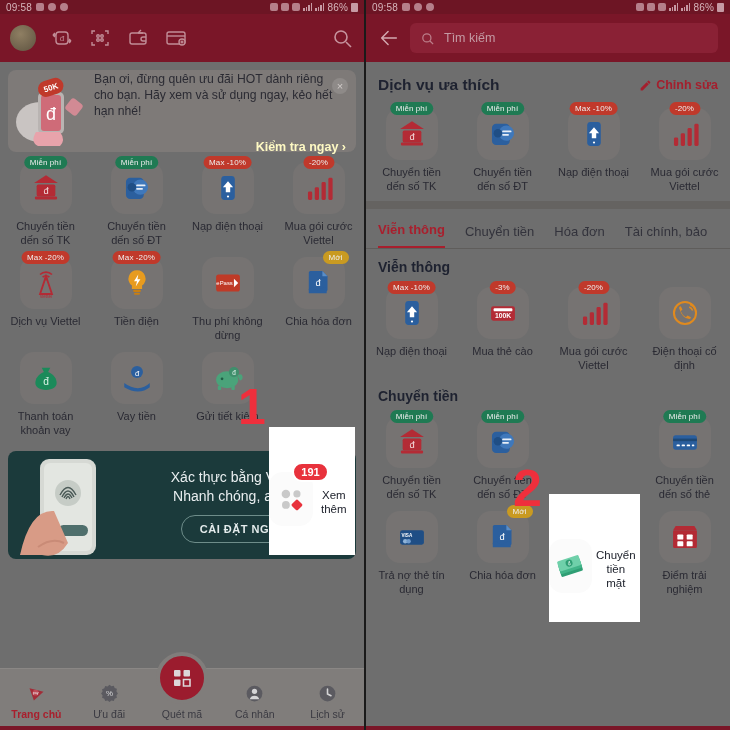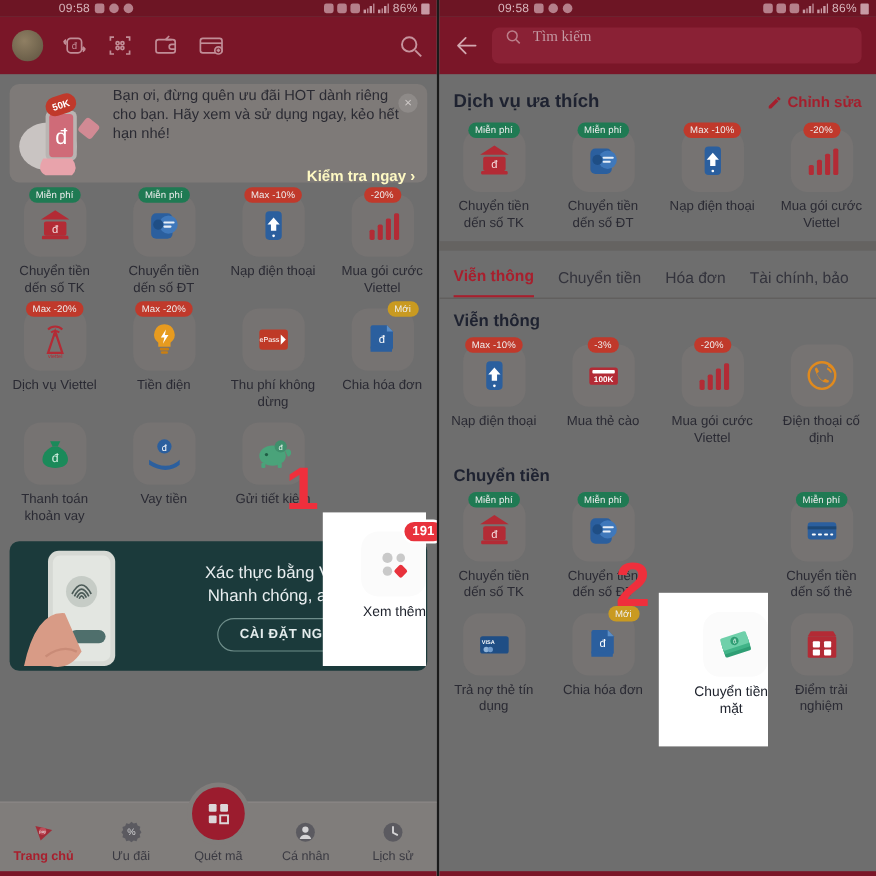--- a/index.html
+++ b/index.html
@@ -18,21 +18,21 @@
   }
   .phone.left { border-right:1px solid #1a1a1a; }
   .phone.right { border-left:1px solid #1a1a1a; }
 
   
   .statusbar {
     height:14px; background:#6d1524; position:relative;
     display:flex; align-items:center; justify-content:space-between;
     padding:0 6px; color:#d8b7bd; font-size:10px; letter-spacing:.2px;
   }
-  .sb-left { display:flex; align-items:center; gap:4px;margin-left:43px; }
+  .sb-left { display:flex; align-items:center; gap:4px; }
   .sb-right { display:flex; align-items:center; gap:3px; }
   .sb-ico { width:8px; height:8px; background:#c79aa4; border-radius:2px; display:inline-block; opacity:.8;}
   .sb-ico.round { border-radius:50%; }
   .bars { display:inline-flex; align-items:flex-end; gap:1px; height:8px;}
   .bars i { width:1.5px; background:#c79aa4; display:block;}
   .bars i:nth-child(1){height:3px}.bars i:nth-child(2){height:4px}
   .bars i:nth-child(3){height:6px}.bars i:nth-child(4){height:8px}
   .batt { width:7px;height:9px;background:#c79aa4;border-radius:1px;display:inline-block;}
 
   
@@ -47,23 +47,22 @@
   .spacer { flex:1 1 auto; }
 
   
   .searchbar {
     height:48px; background:#7a1628; display:flex; align-items:center;
     padding:0 12px; gap:10px;
   }
   .back-ico { width:22px;height:22px; opacity:.85;}
   .search-field {
     flex:1; height:30px; background:#8b2236; border-radius:6px;
-    display:flex; align-items:flex-start; gap:9px; padding:0 10px;
+    display:flex; align-items:center; gap:9px; padding:0 10px;
     opacity:.95;
-    font-family:Liberation Serif, serif;
   }
   .search-field .sico { width:15px;height:15px;opacity:.7;}
   .search-ph { color:#c8a2ab; font-size:12.5px; }
 
   
   .body { position:relative; background:#6e6e6e; height:668px; overflow:hidden;}
   .body.r { background:#6e6e6e; }
 
   
   .promo {
@@ -100,21 +99,21 @@
     white-space:nowrap; font-weight:400; letter-spacing:.1px;
   }
   .badge.green { background:#1f7a53; }
   .badge.red   { background:#c0392b; }
   .badge.gold  { background:#c99a21; }
   .badge.rightpos { left:auto; right:-4px; transform:none; }
 
   
   .highlight {
     position:absolute; background:#ffffff; z-index:30;
-    display:flex; flex-direction:column; align-items:flex-end;
+    display:flex; flex-direction:row; align-items:center;
   }
   .hl-tile { width:54px;height:54px;border-radius:14px;background:#fbfbfb;
     display:flex;align-items:center;justify-content:center; position:relative;}
   .hl-label { font-size:11.5px; line-height:14px; color:#20242e; text-align:center;
     margin-top:6px; white-space:pre-line; }
   .count-badge {
     position:absolute; top:-10px; right:-16px; background:#e8323c; color:#fff;
     font-size:11px; font-weight:bold; border-radius:11px; padding:2px 7px;
     border:2px solid #fff;
   }

